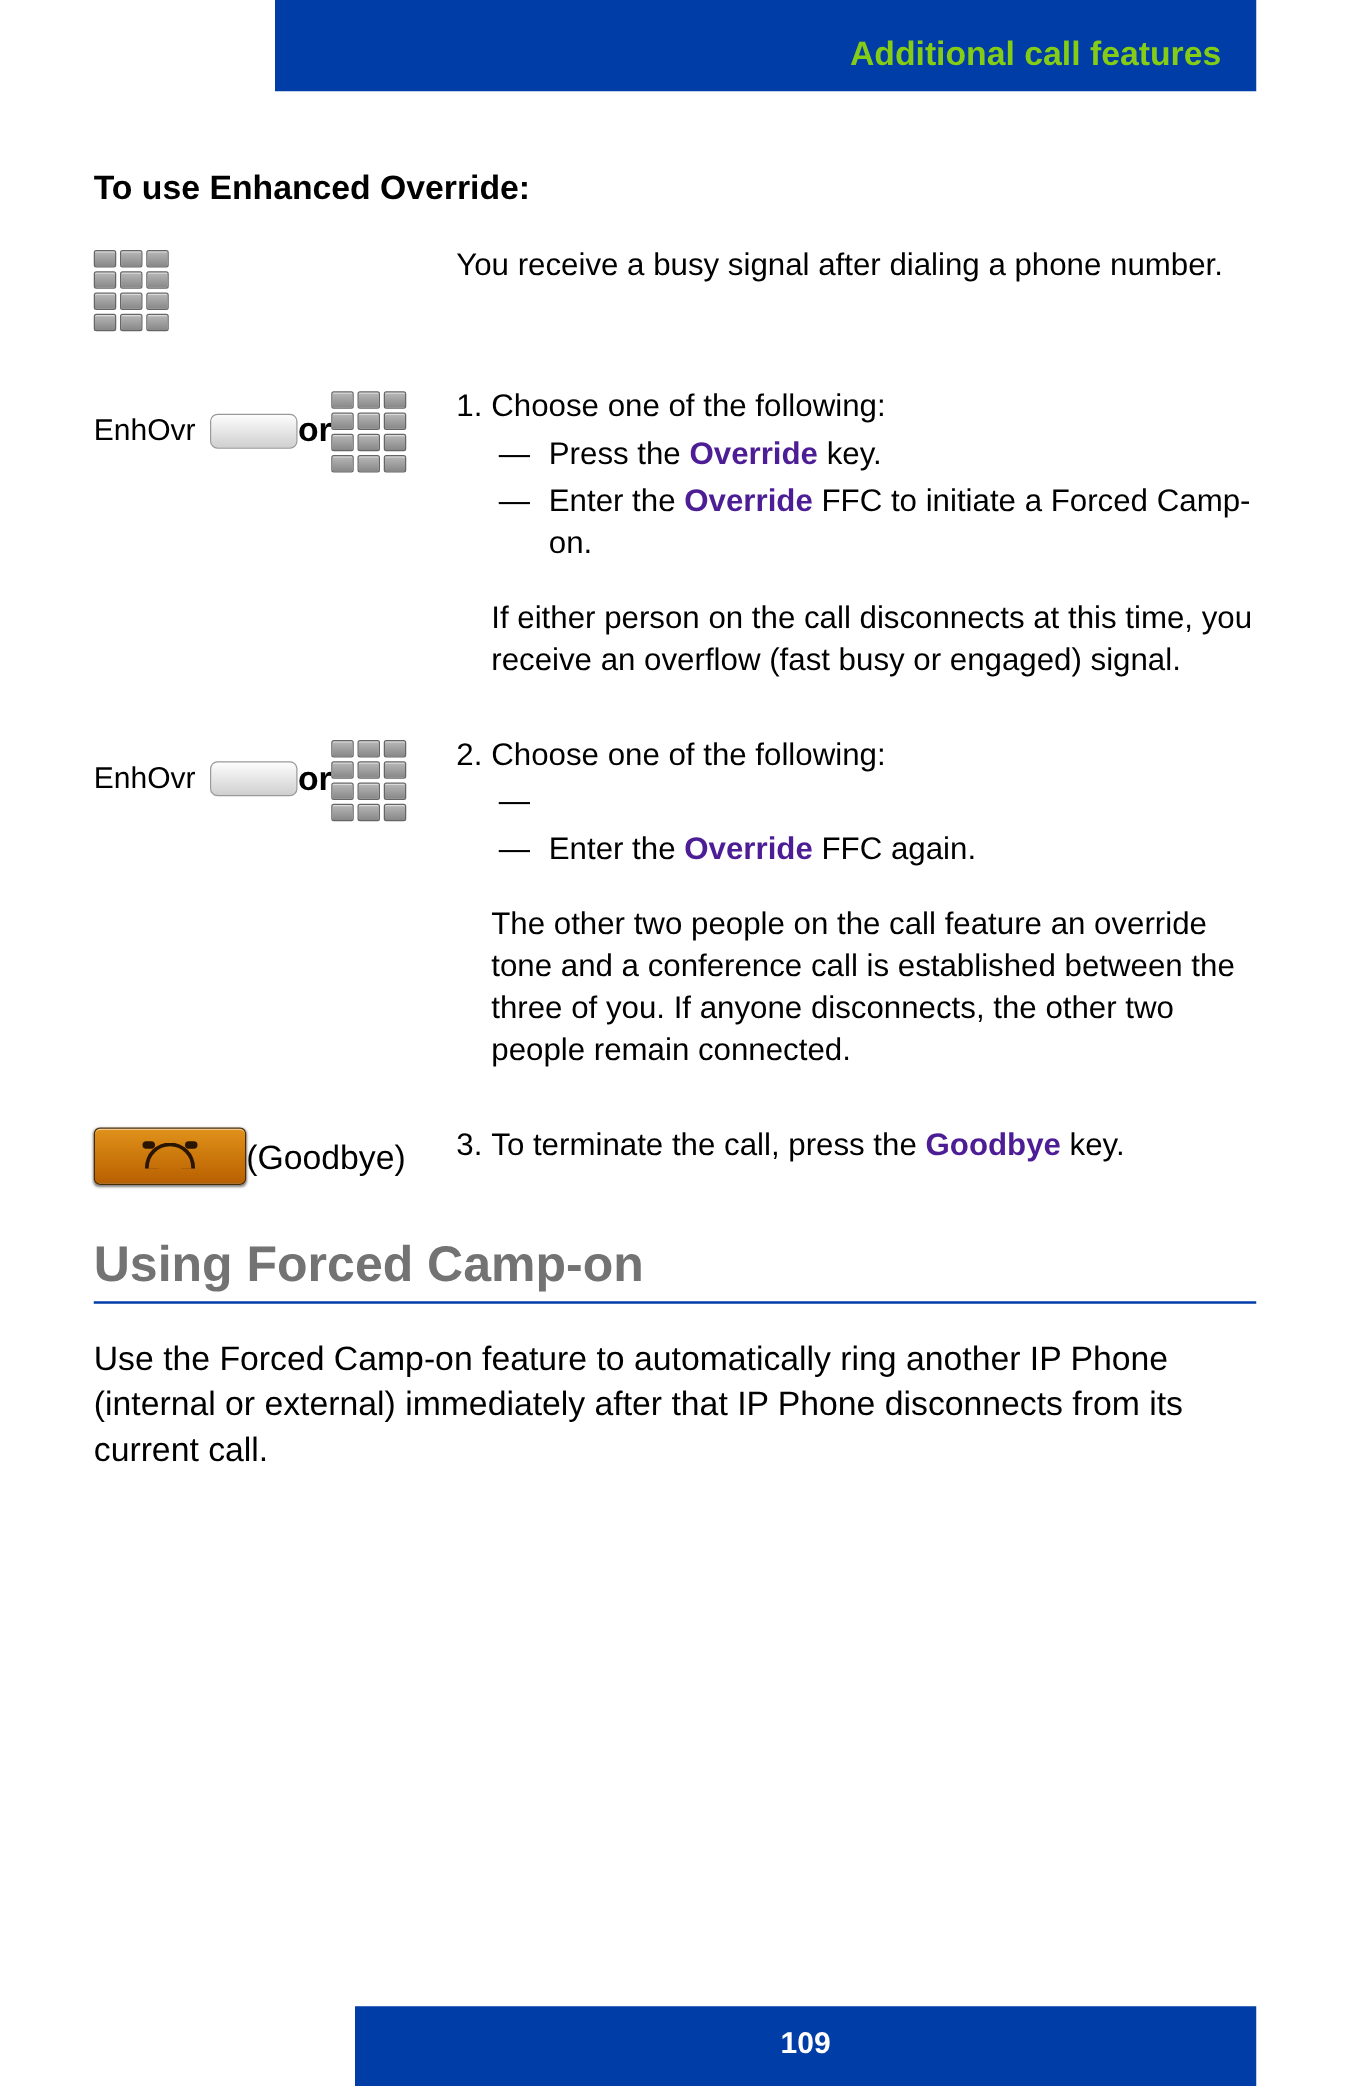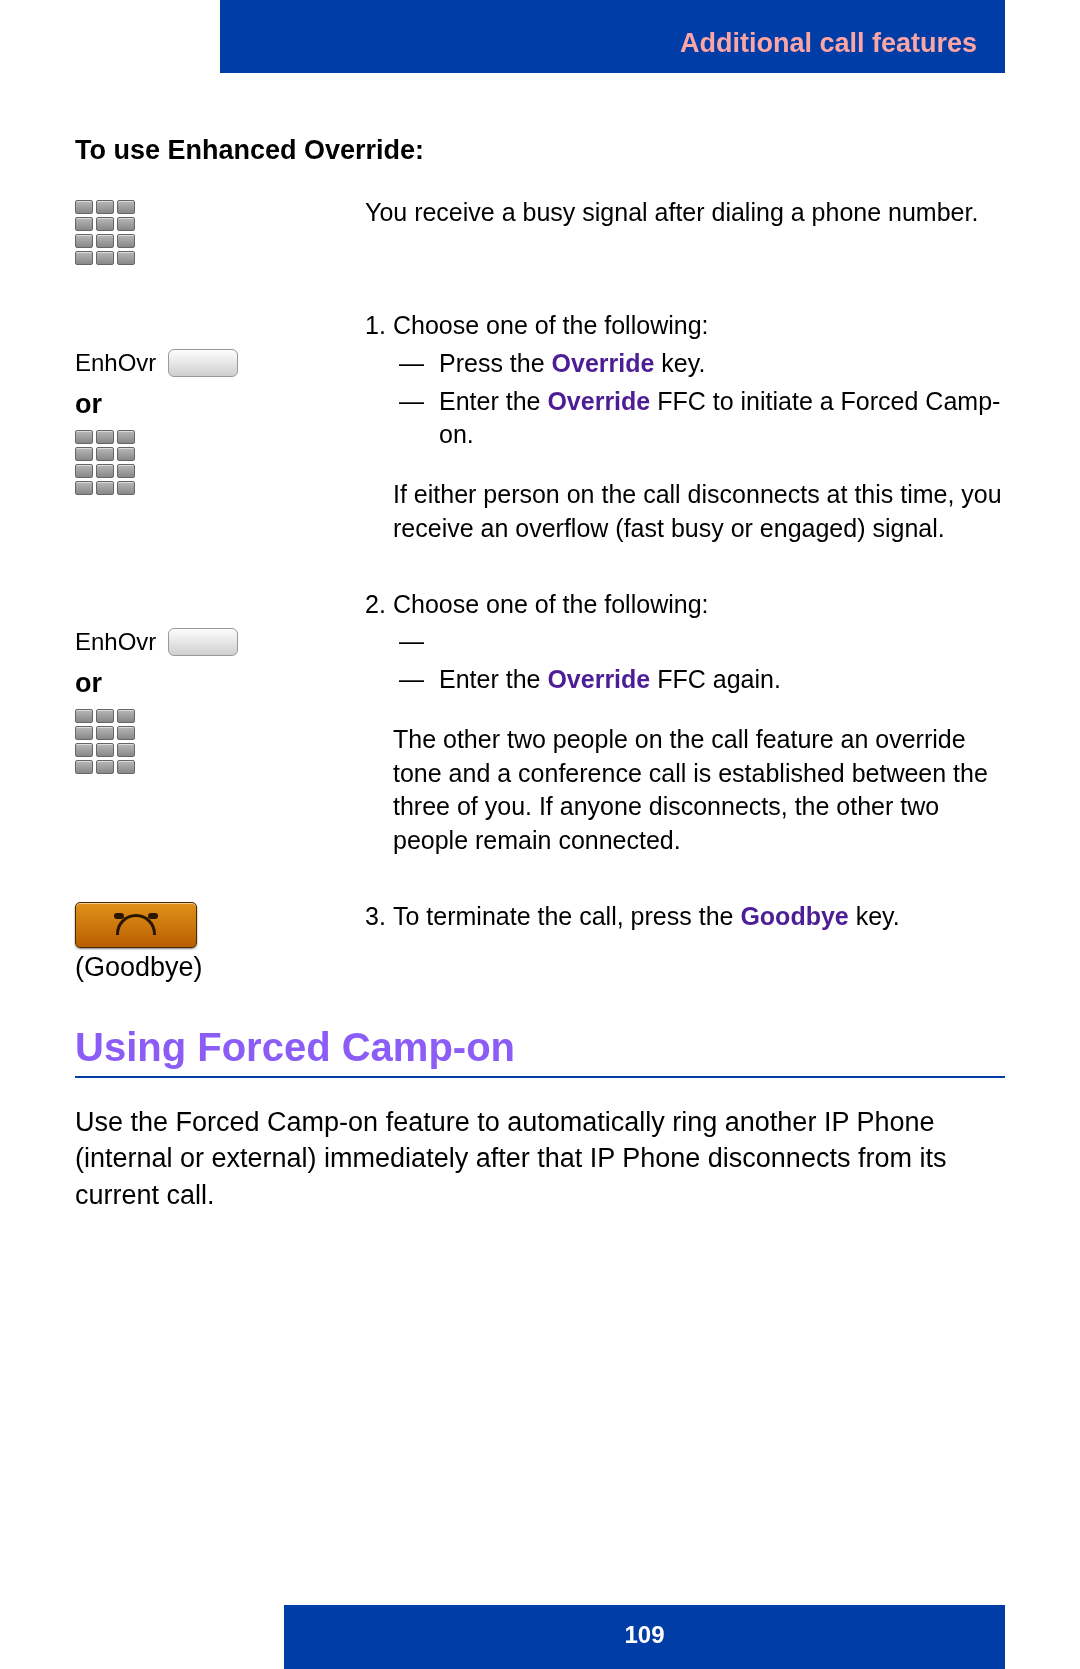--- a/index.html
+++ b/index.html
@@ -4,21 +4,21 @@
 <style>
   body {
     margin: 0;
     font-family: Arial, Helvetica, sans-serif;
     width: 1080px;
     background: #fff;
     color: #000;
   }
   .top-blue-band {
     background: #003DA6;
-    color: #fca5a5;
+    color: #84cc16;
     margin-left: 220px;
     margin-right: 75px;
     padding: 28px 28px 14px 0;
     text-align: right;
     font-weight: bold;
     font-size: 27px;
     min-height: 62px;
     box-sizing: border-box;
   }
   .page {
@@ -31,22 +31,22 @@
   }
   .row {
     display: flex;
     align-items: flex-start;
     margin-bottom: 42px;
   }
   .left-col {
     width: 290px;
     flex: 0 0 290px;
     display: flex;
-    flex-direction: column;
-    align-items: flex-start;
+    flex-direction: row;
+    align-items: center;
     justify-content: flex-start;
     padding-top: 2px;
   }
   .right-col {
     flex: 1;
     font-size: 25px;
     line-height: 1.35;
   }
   .keypad {
     display: inline-grid;
@@ -125,21 +125,21 @@
     padding-left: 34px;
   }
   .sub-item {
     display:flex;
     margin-top:4px;
   }
   .dash { width: 40px; flex:0 0 40px; }
   .blue { color: #4c1d95; font-weight: bold; }
   .para { margin-top: 26px; }
   .h1 {
-    color: #8b5cf6;
+    color: #737373;
     font-weight: bold;
     font-size: 40px;
     margin-top: 40px;
     margin-bottom: 6px;
   }
   .rule {
     border-bottom: 2px solid #003DA6;
     margin-bottom: 26px;
   }
   .body-text {

